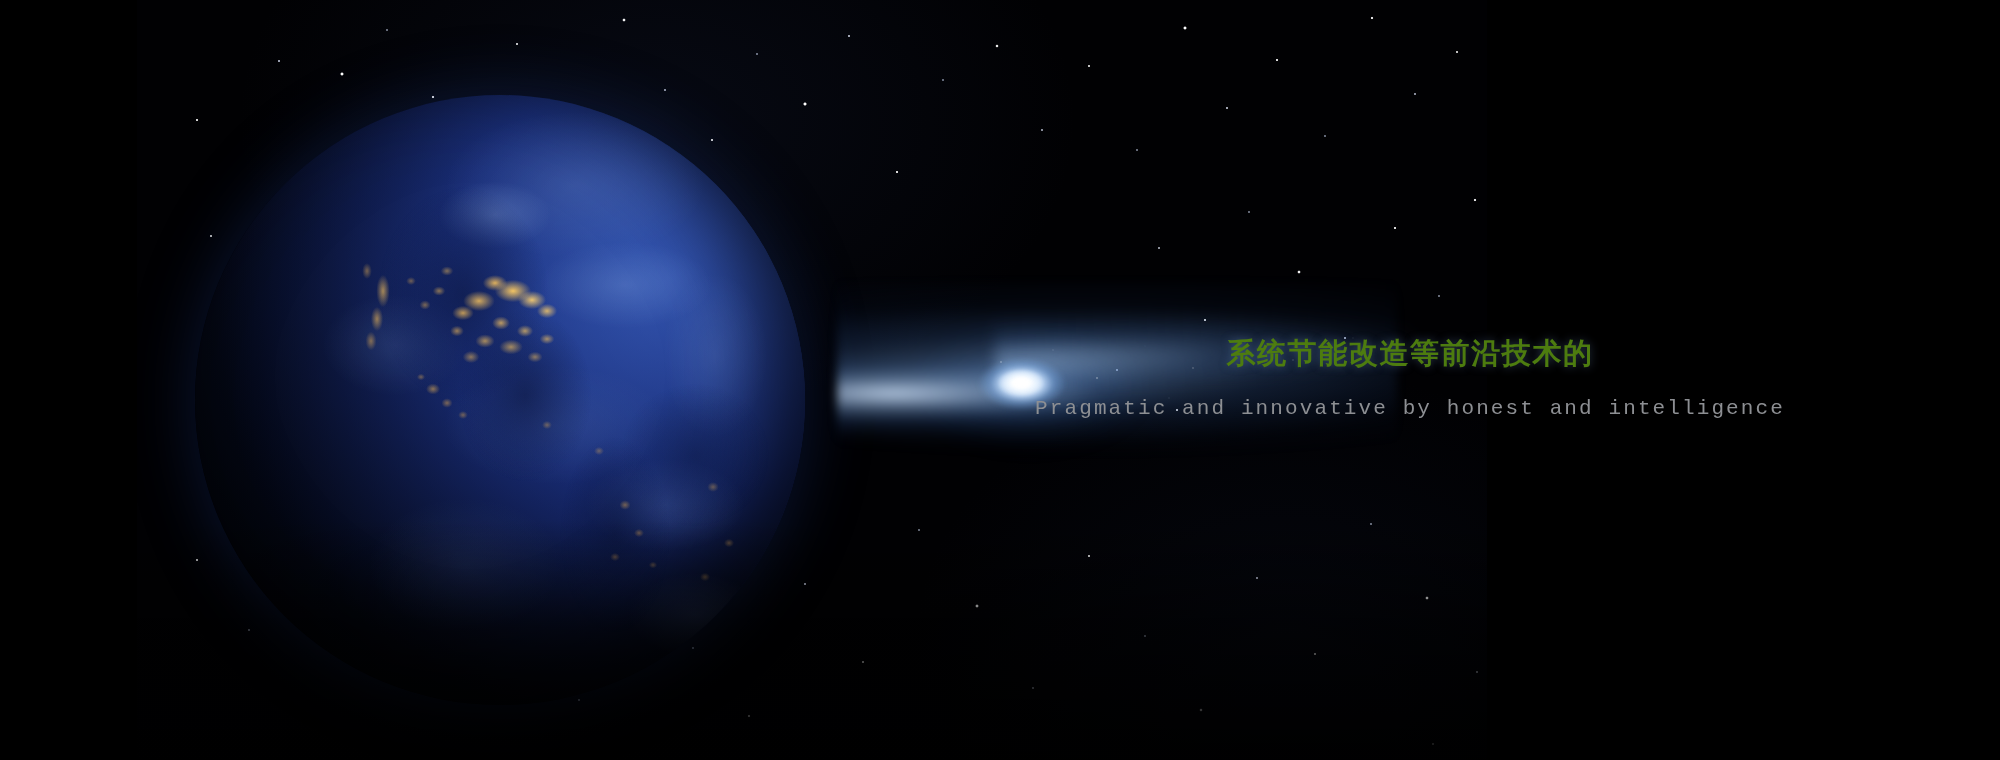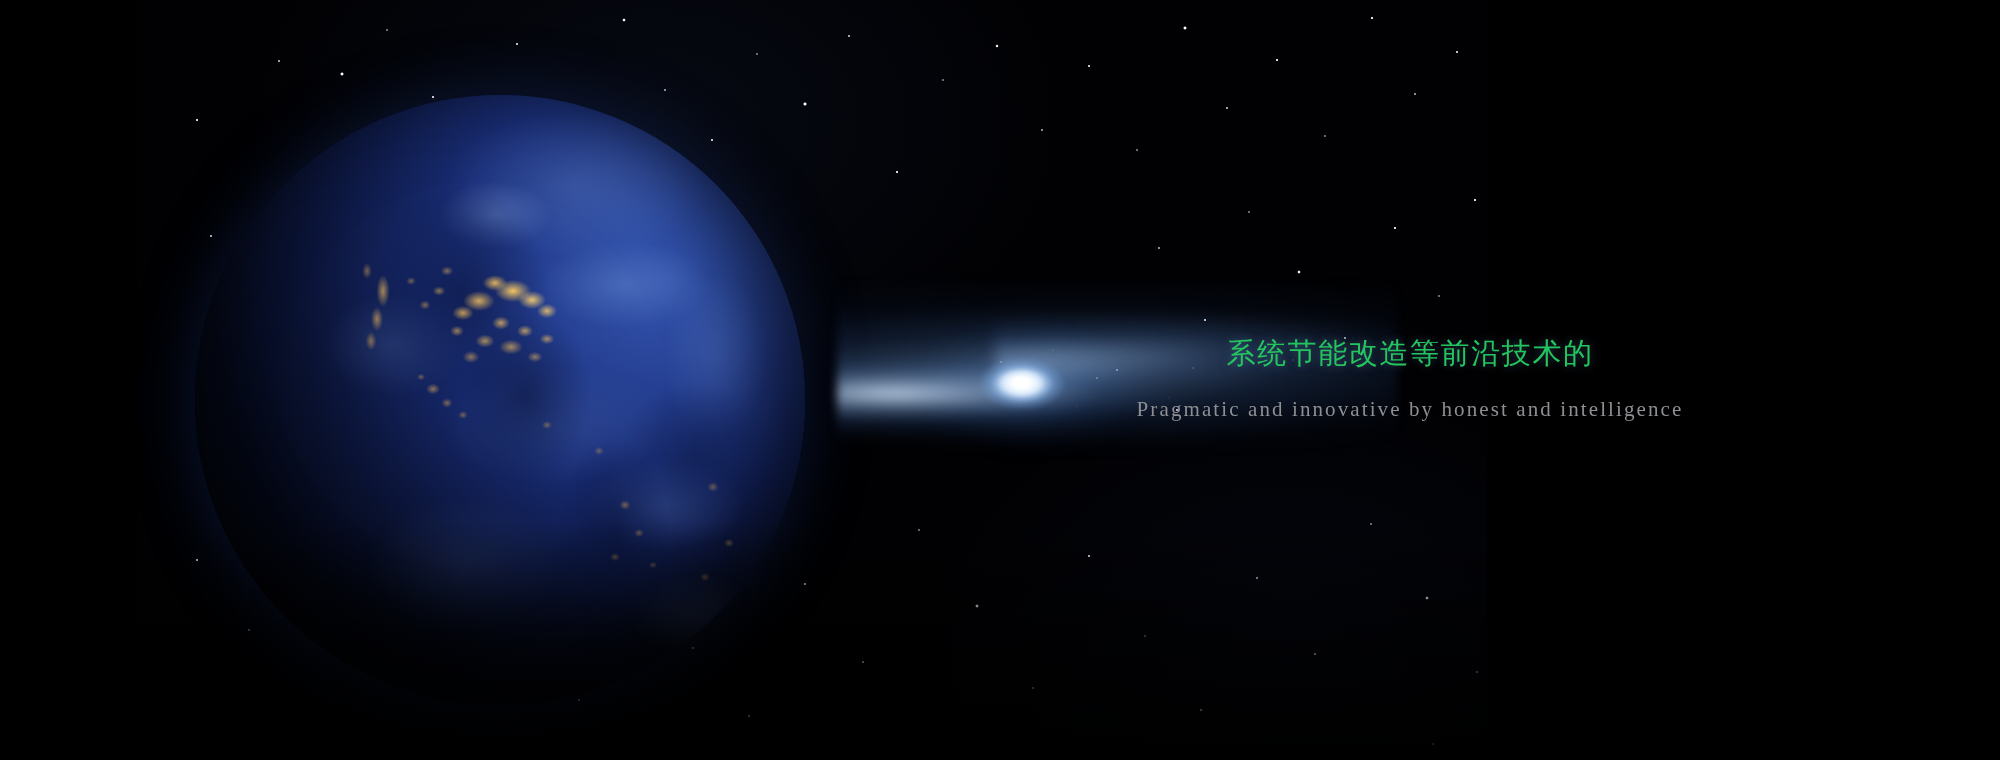--- a/index.html
+++ b/index.html
@@ -267,27 +267,27 @@
       radial-gradient(1.1px 1.1px at 336px 40px,rgba(255,255,255,.7),rgba(255,255,255,0) 74%),
       radial-gradient(1px 1px at 396px 18px,rgba(200,224,255,.6),rgba(255,255,255,0) 76%),
       radial-gradient(1px 1px at 120px 86px,rgba(226,240,255,.6),rgba(255,255,255,0) 76%),
       radial-gradient(1px 1px at 212px 78px,rgba(216,234,255,.5),rgba(255,255,255,0) 78%);
   }
 
   
   .copy{position:absolute;left:1020px;top:330px;width:780px;text-align:center;}
   .headline{
     font-family:"Liberation Sans",sans-serif;
-    font-size:29px;line-height:47px;font-weight:400;
-    color:#22c55e;letter-spacing:1.6px;white-space:nowrap;
+    font-size:29px;line-height:47px;font-weight:700;
+    color:#4d7c0f;letter-spacing:1.6px;white-space:nowrap;
     text-shadow:0 0 10px rgba(130,170,230,.35);
   }
   .tagline{
     margin-top:20px;
-    font-family:Liberation Serif, serif;
+    font-family:Liberation Mono, monospace;
     font-size:21px;font-weight:400;color:#8d8f93;
     letter-spacing:2.1px;white-space:nowrap;
   }
 </style>
 </head>
 <body>
 
 <div id="stage">
 
   <div class="photo">

